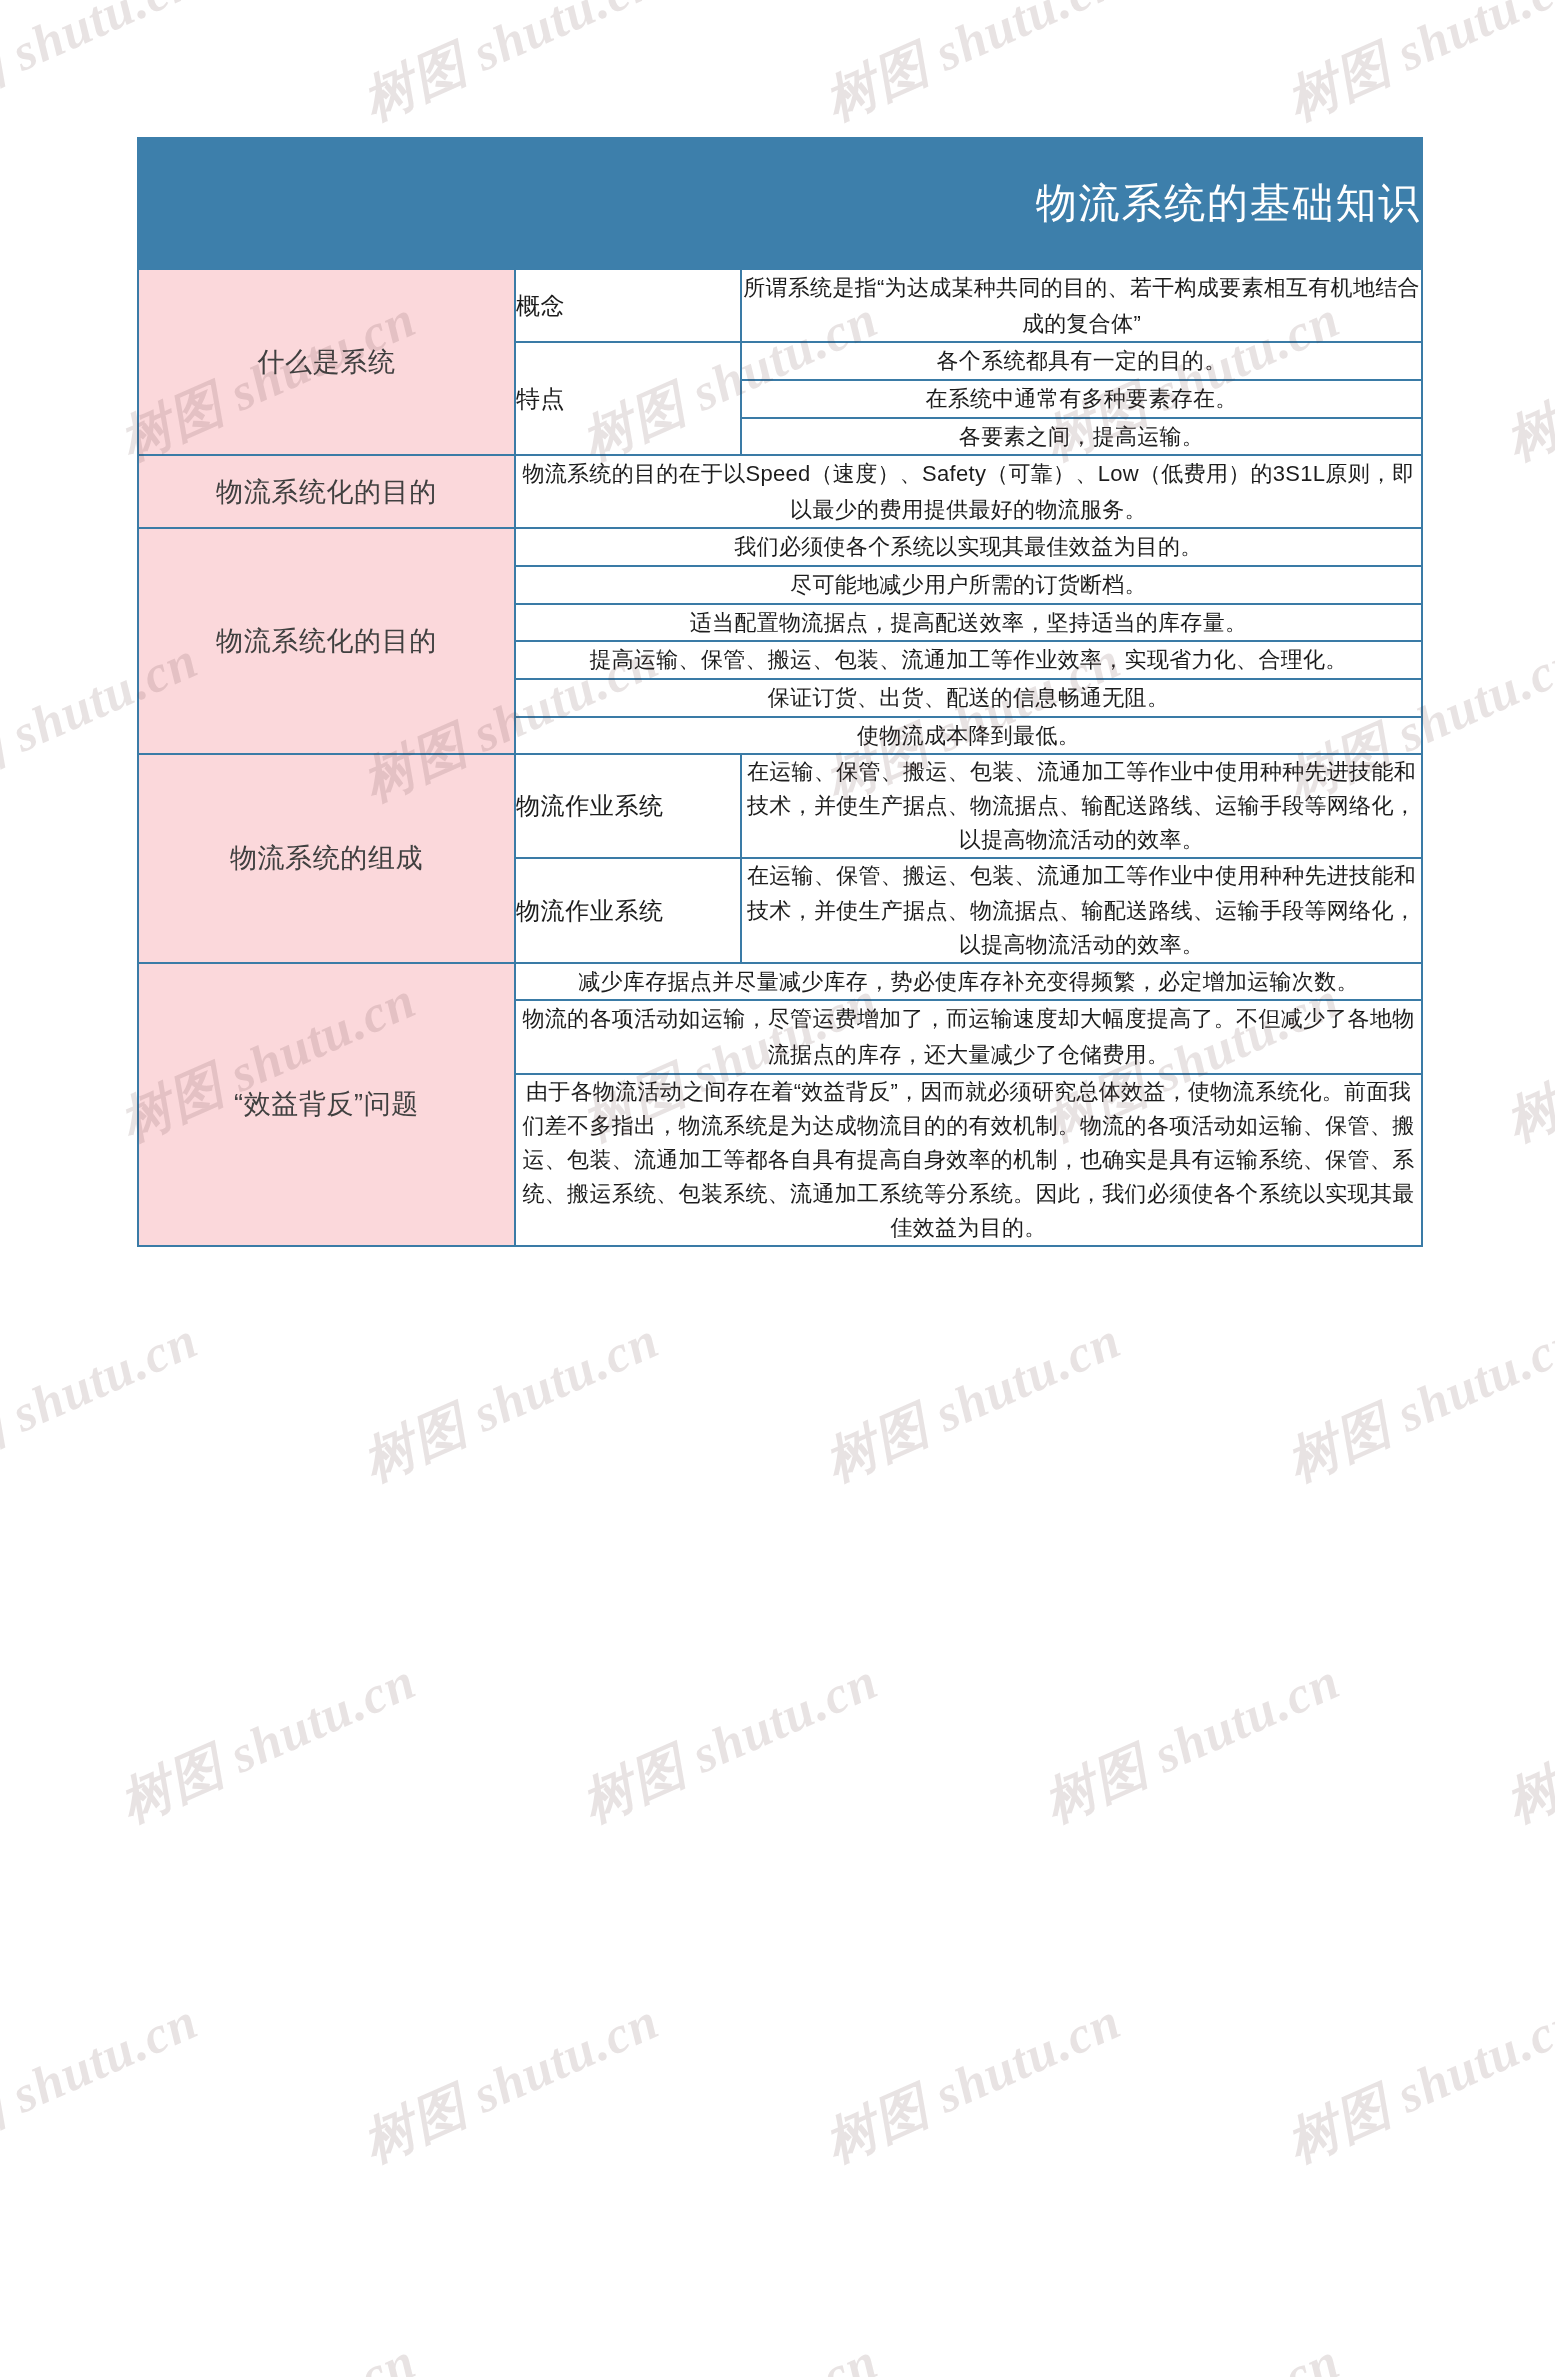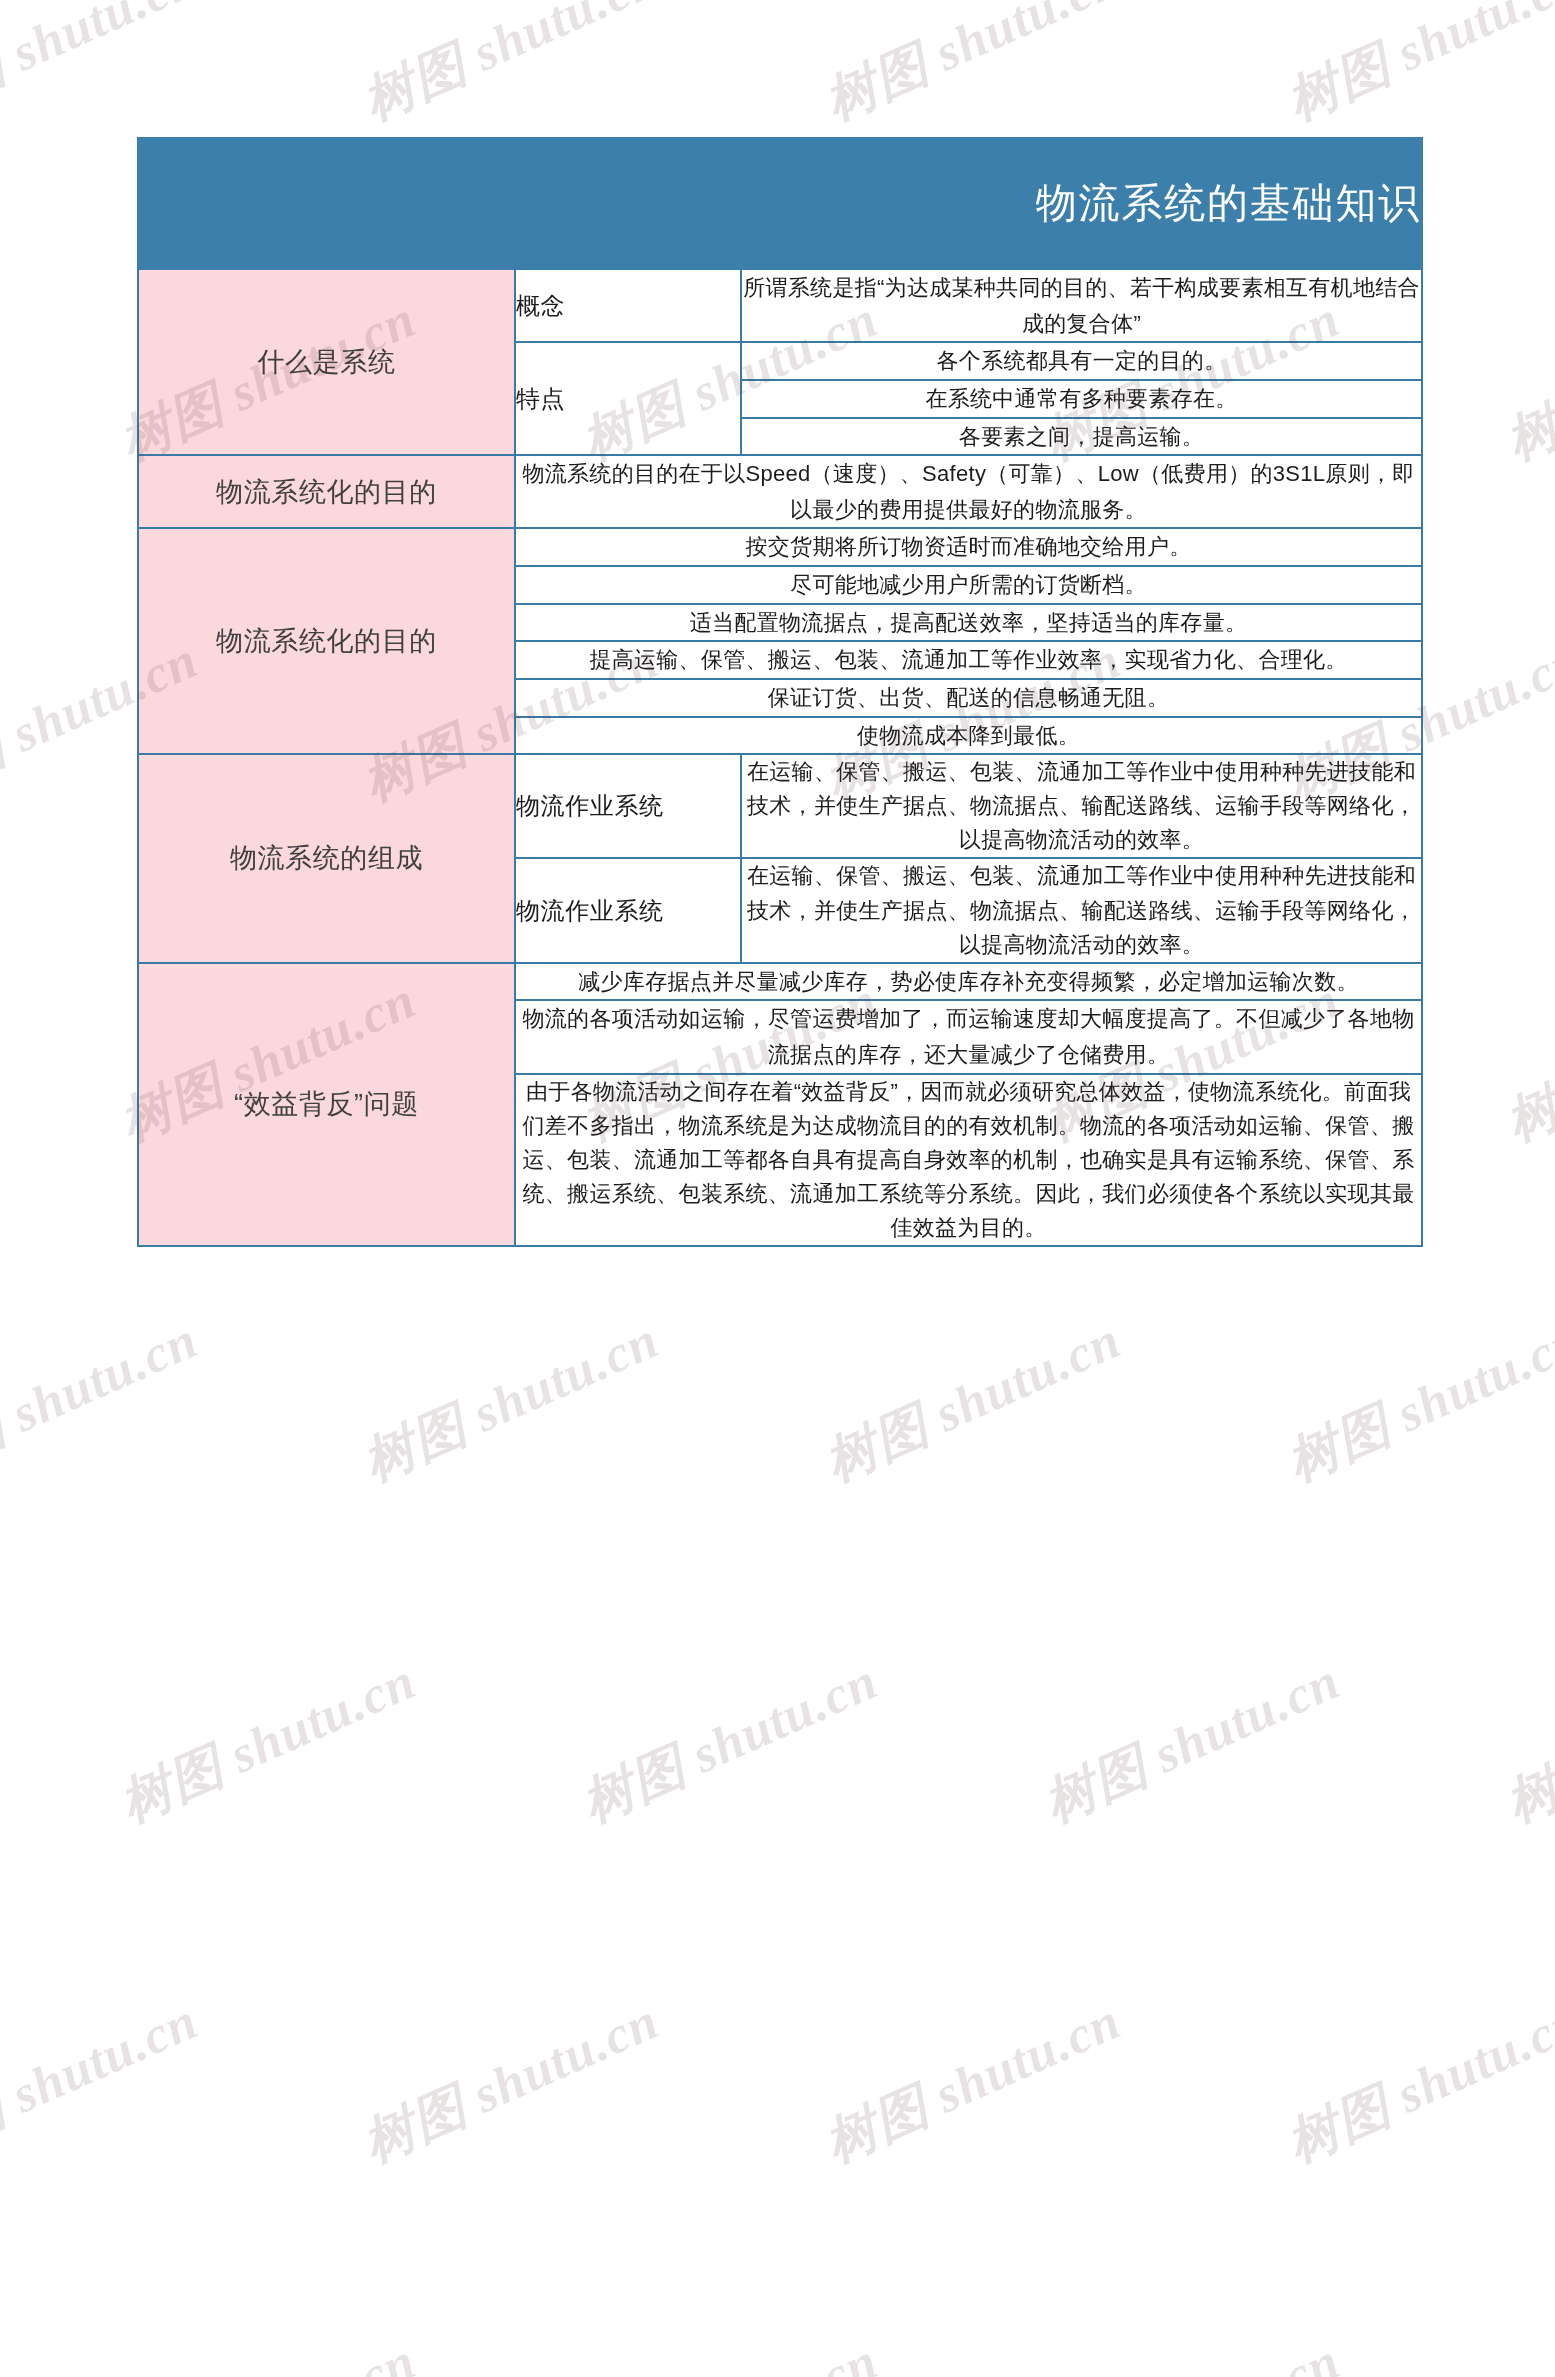--- a/index.html
+++ b/index.html
@@ -150,21 +150,21 @@
           <td class="body">各要素之间，提高运输。</td>
         </tr>
 
         <tr>
           <td class="cat">物流系统化的目的</td>
           <td class="body" colspan="2">物流系统的目的在于以Speed（速度）、Safety（可靠）、Low（低费用）的3S1L原则，即以最少的费用提供最好的物流服务。</td>
         </tr>
 
         <tr>
           <td class="cat" rowspan="6">物流系统化的目的</td>
-          <td class="body" colspan="2">按交货期将所订物资适时而准确地交给用户。</td>
+          <td class="body" colspan="2">我们必须使各个系统以实现其最佳效益为目的。</td>
         </tr>
         <tr>
           <td class="body" colspan="2">尽可能地减少用户所需的订货断档。</td>
         </tr>
         <tr>
           <td class="body" colspan="2">适当配置物流据点，提高配送效率，坚持适当的库存量。</td>
         </tr>
         <tr>
           <td class="body" colspan="2">提高运输、保管、搬运、包装、流通加工等作业效率，实现省力化、合理化。</td>
         </tr>

